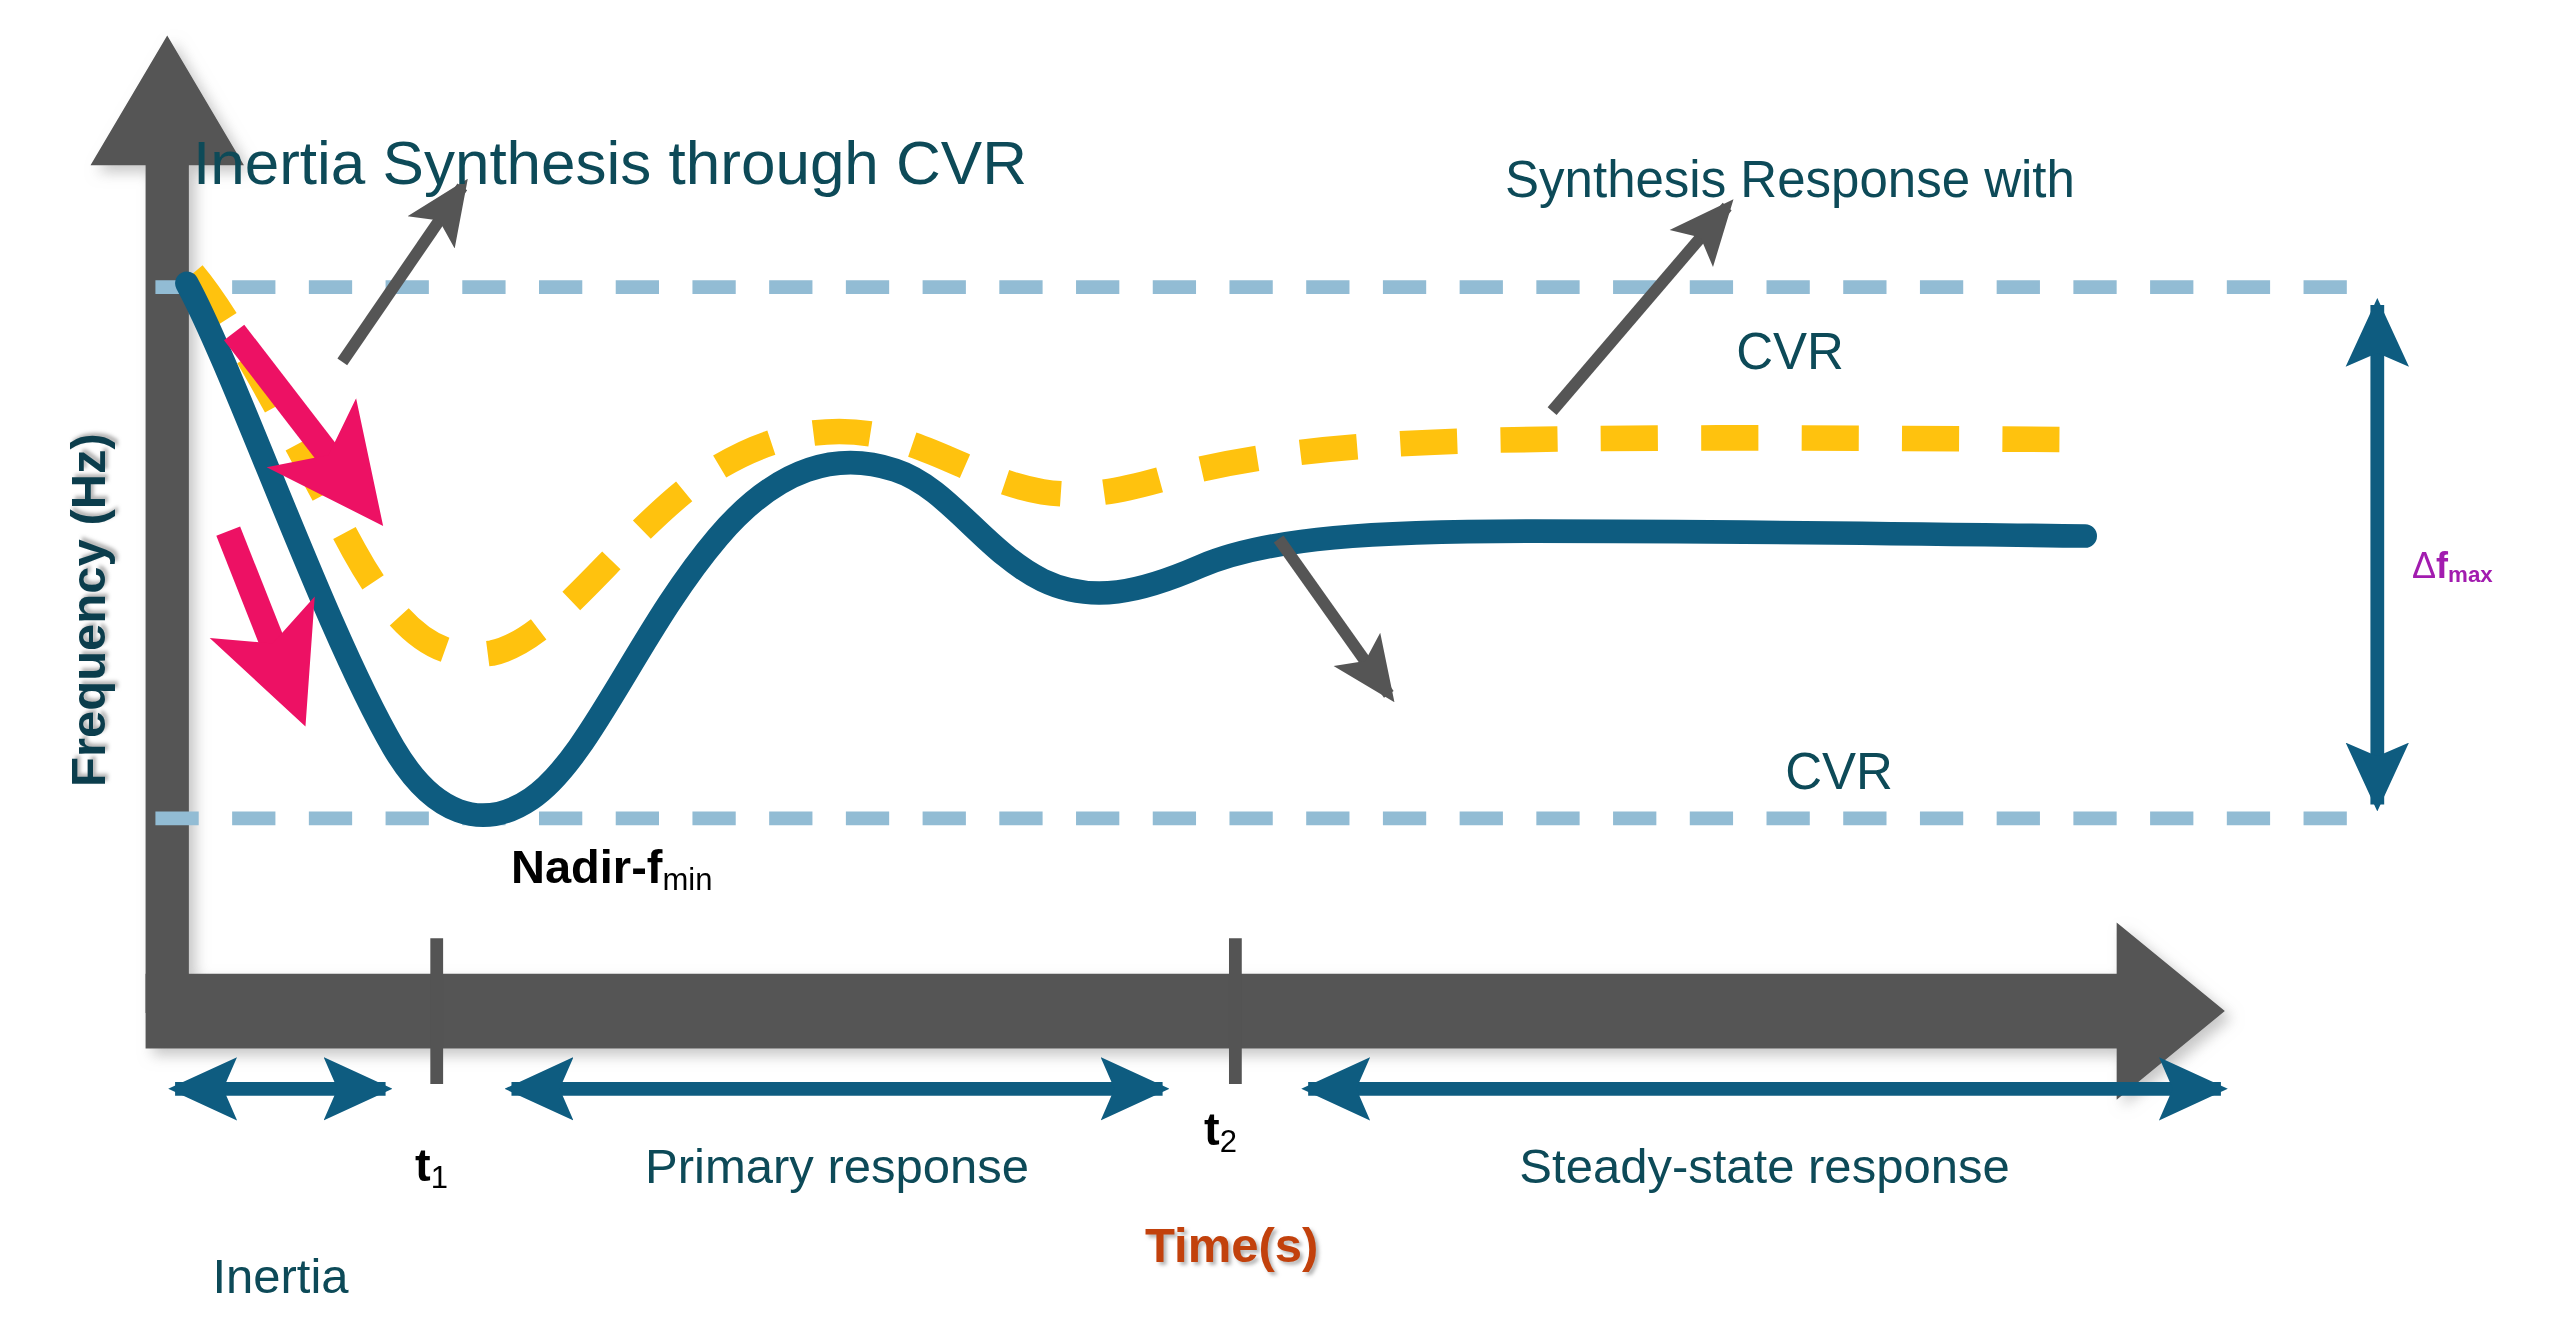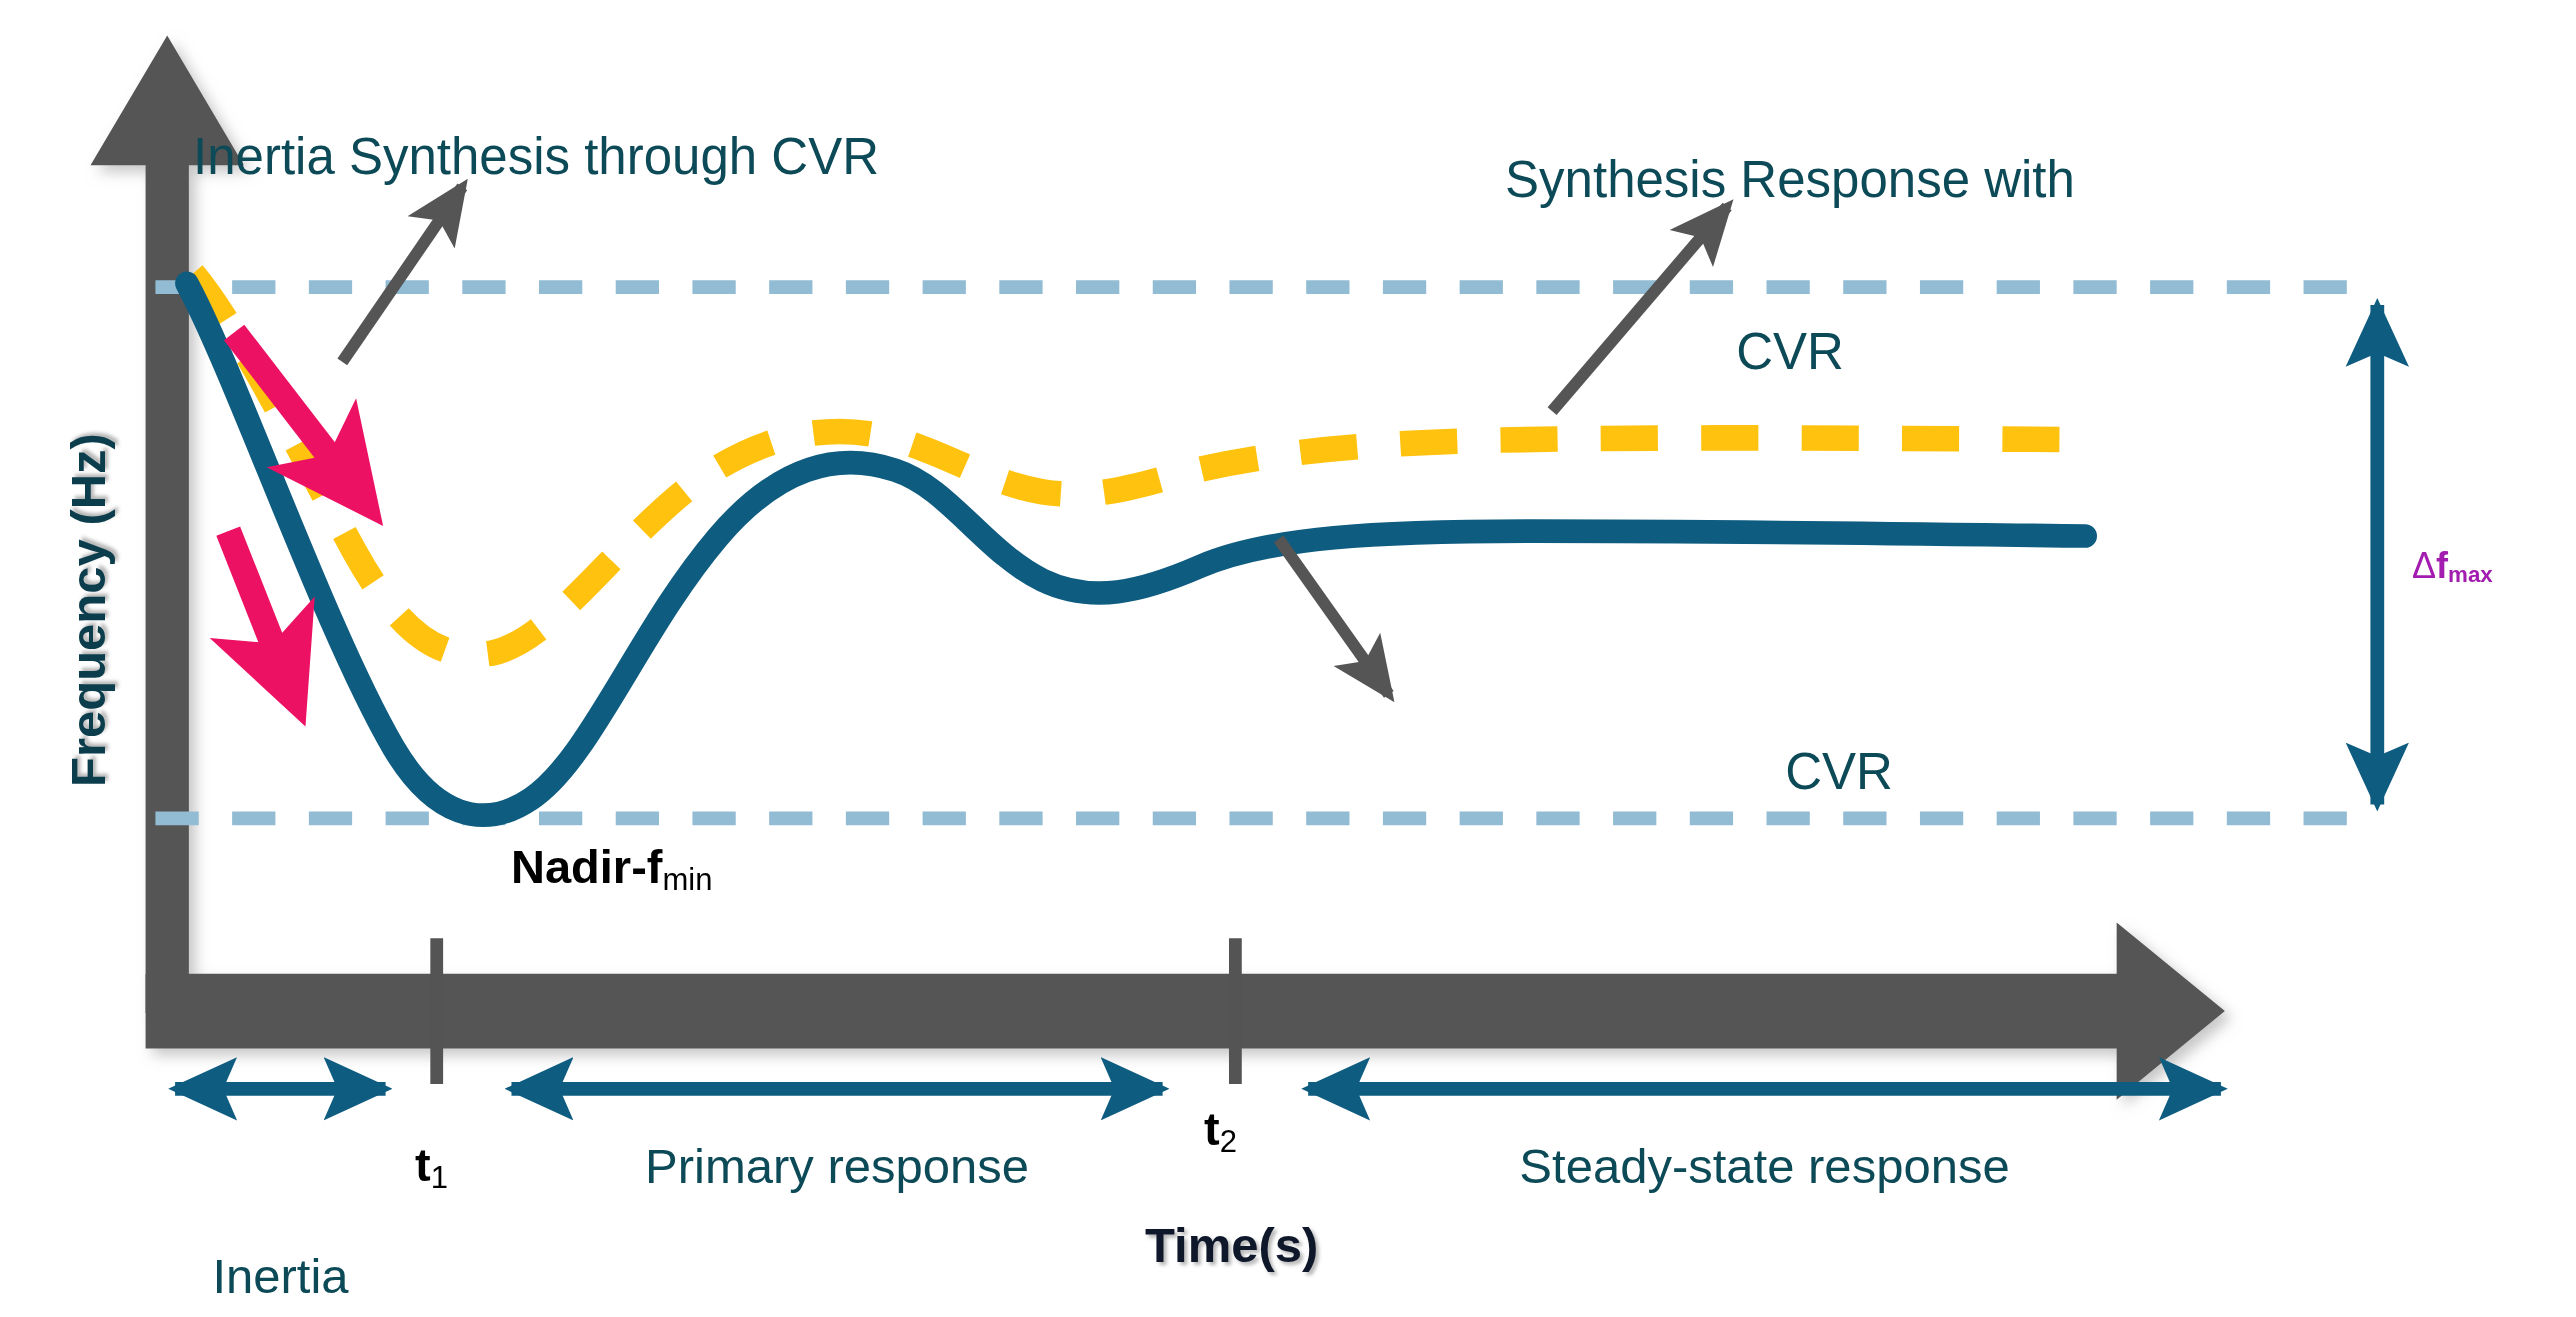--- a/index.html
+++ b/index.html
@@ -5,23 +5,23 @@
   html,body{margin:0;padding:0;background:#ffffff;}
   body{
     width:2576px;height:1317px;position:relative;overflow:hidden;
     font-family:"Liberation Sans", sans-serif;
   }
   #stage{position:absolute;left:0;top:0;width:2576px;height:1317px;}
   svg.layer{position:absolute;left:0;top:0;width:2576px;height:1317px;overflow:visible;}
 
   .lbl{position:absolute;white-space:pre;color:#0b4452;line-height:1.12;}
   .lbl-annot{font-size:51px;color:#0d4a58;text-align:center;}
-  .lbl-annot-left{font-size:51px;color:#0d4a58;text-align:left;}
+  .lbl-annot-left{font-size:62px;color:#0d4a58;text-align:left;}
   .lbl-axis-time{
-    font-size:49px;font-weight:bold;color:#0f172a;
+    font-size:49px;font-weight:bold;color:#c2410c;
     text-shadow:3px 3px 3.9px rgba(120,120,120,0.55);
   }
   .lbl-axis-freq{
     font-size:49px;font-weight:bold;color:#0b3d4c;
     transform:rotate(-90deg);transform-origin:0 0;
     text-shadow:3px 3px 3.9px rgba(120,120,120,0.55);
   }
   .lbl-black{font-size:47px;font-weight:bold;color:#000000;white-space:pre;}
   .lbl-black .sub{font-size:0.66em;vertical-align:-0.22em;font-weight:normal;margin-top:39px;}
   .lbl-dfmax{font-size:36px;color:#a21caf;white-space:pre;}

